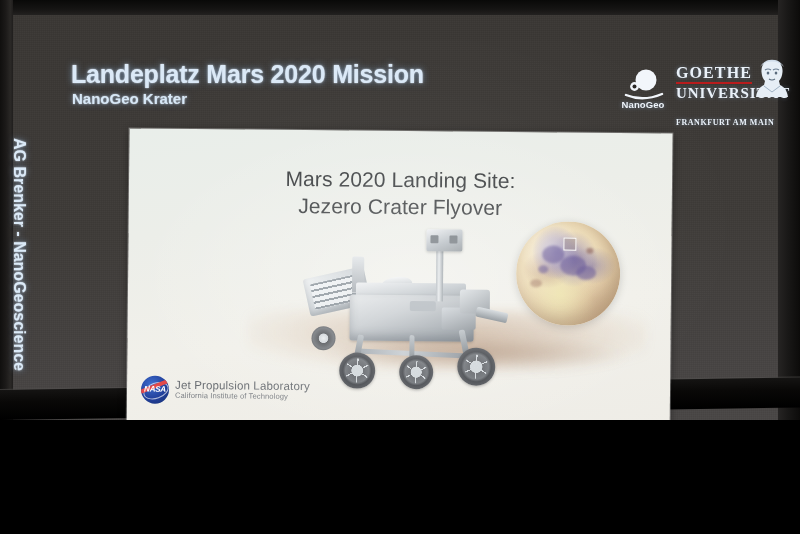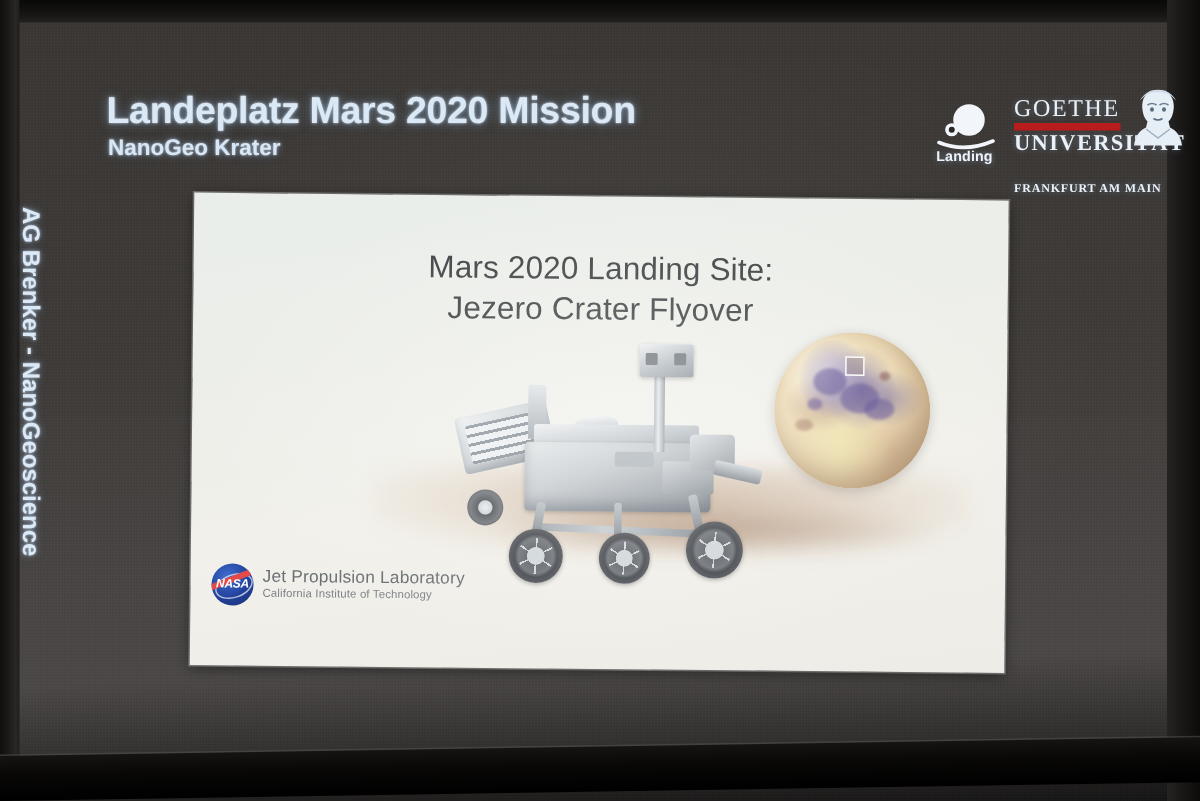--- a/index.html
+++ b/index.html
@@ -8,21 +8,21 @@
     padding: 0;
     background: #000;
   }
   body {
     font-family: "Liberation Sans", sans-serif;
   }
 
   .screenshot {
     position: relative;
     width: 800px;
-    height: 534px;
+    height: 420px;
     overflow: hidden;
     background: #0f172a;
   }
 
   
   .wall {
     position: absolute;
     left: 0; top: 0;
     width: 800px; height: 534px;
     background:
@@ -141,24 +141,24 @@
   .logo-goethe {
     position: absolute;
     left: 676px; top: 64px;
     width: 110px; height: 54px;
     color: #eaf1f9;
     text-shadow: 0 0 4px rgba(170,210,255,0.4);
   }
   .goethe-line1 {
     font-family: "Liberation Serif", serif;
     font-size: 16px;
-    font-weight: normal;
+    font-weight: bold;
     letter-spacing: 1.1px;
     line-height: 1;
-    border-bottom: 5px solid #b91c1c;
+    border-bottom: 2px solid #b91c1c;
     display: inline-block;
     padding-bottom: 1px;
   }
   .goethe-line2 {
     font-family: "Liberation Serif", serif;
     font-size: 15px;
     font-weight: bold;
     letter-spacing: 0.9px;
     line-height: 1.1;
     margin-top: 1px;
@@ -428,21 +428,21 @@
 
   <div class="logo-nanogeo">
     <div class="nanogeo-mark">
       <svg width="62" height="32" viewBox="0 0 62 32" aria-hidden="true">
         <circle cx="34" cy="12" r="10.5" fill="#f2f6fb"></circle>
         <circle cx="22.5" cy="18.5" r="4.4" fill="#f2f6fb"></circle>
         <circle cx="22.5" cy="18.5" r="2.0" fill="#2a2826"></circle>
         <path d="M14 27 Q31 34 50 26" stroke="#f2f6fb" stroke-width="2.4" fill="none" stroke-linecap="round"></path>
       </svg>
     </div>
-    <div class="nanogeo-label">Landing</div>
+    <div class="nanogeo-label">NanoGeo</div>
   </div>
 
   <div class="logo-goethe">
     <div class="goethe-line1">GOETHE</div>
     <div class="goethe-line2">UNIVERSITÄT</div>
     <div class="goethe-line3">FRANKFURT AM MAIN</div>
     <div class="goethe-portrait">
       <svg width="34" height="40" viewBox="0 0 34 40" aria-hidden="true">
         <path d="M17 2 C9 2 6 8 6.5 14 C6.8 18 8 21 10 23 L9 27 C5 29 2 32 1 39 L33 39 C32 32 29 29 25 27 L24 23 C26 21 27.2 18 27.5 14 C28 8 25 2 17 2 Z" fill="#e6eef6"></path>
         <path d="M10 12 Q13 10 16 12" stroke="#6d7f92" stroke-width="1.1" fill="none"></path>

